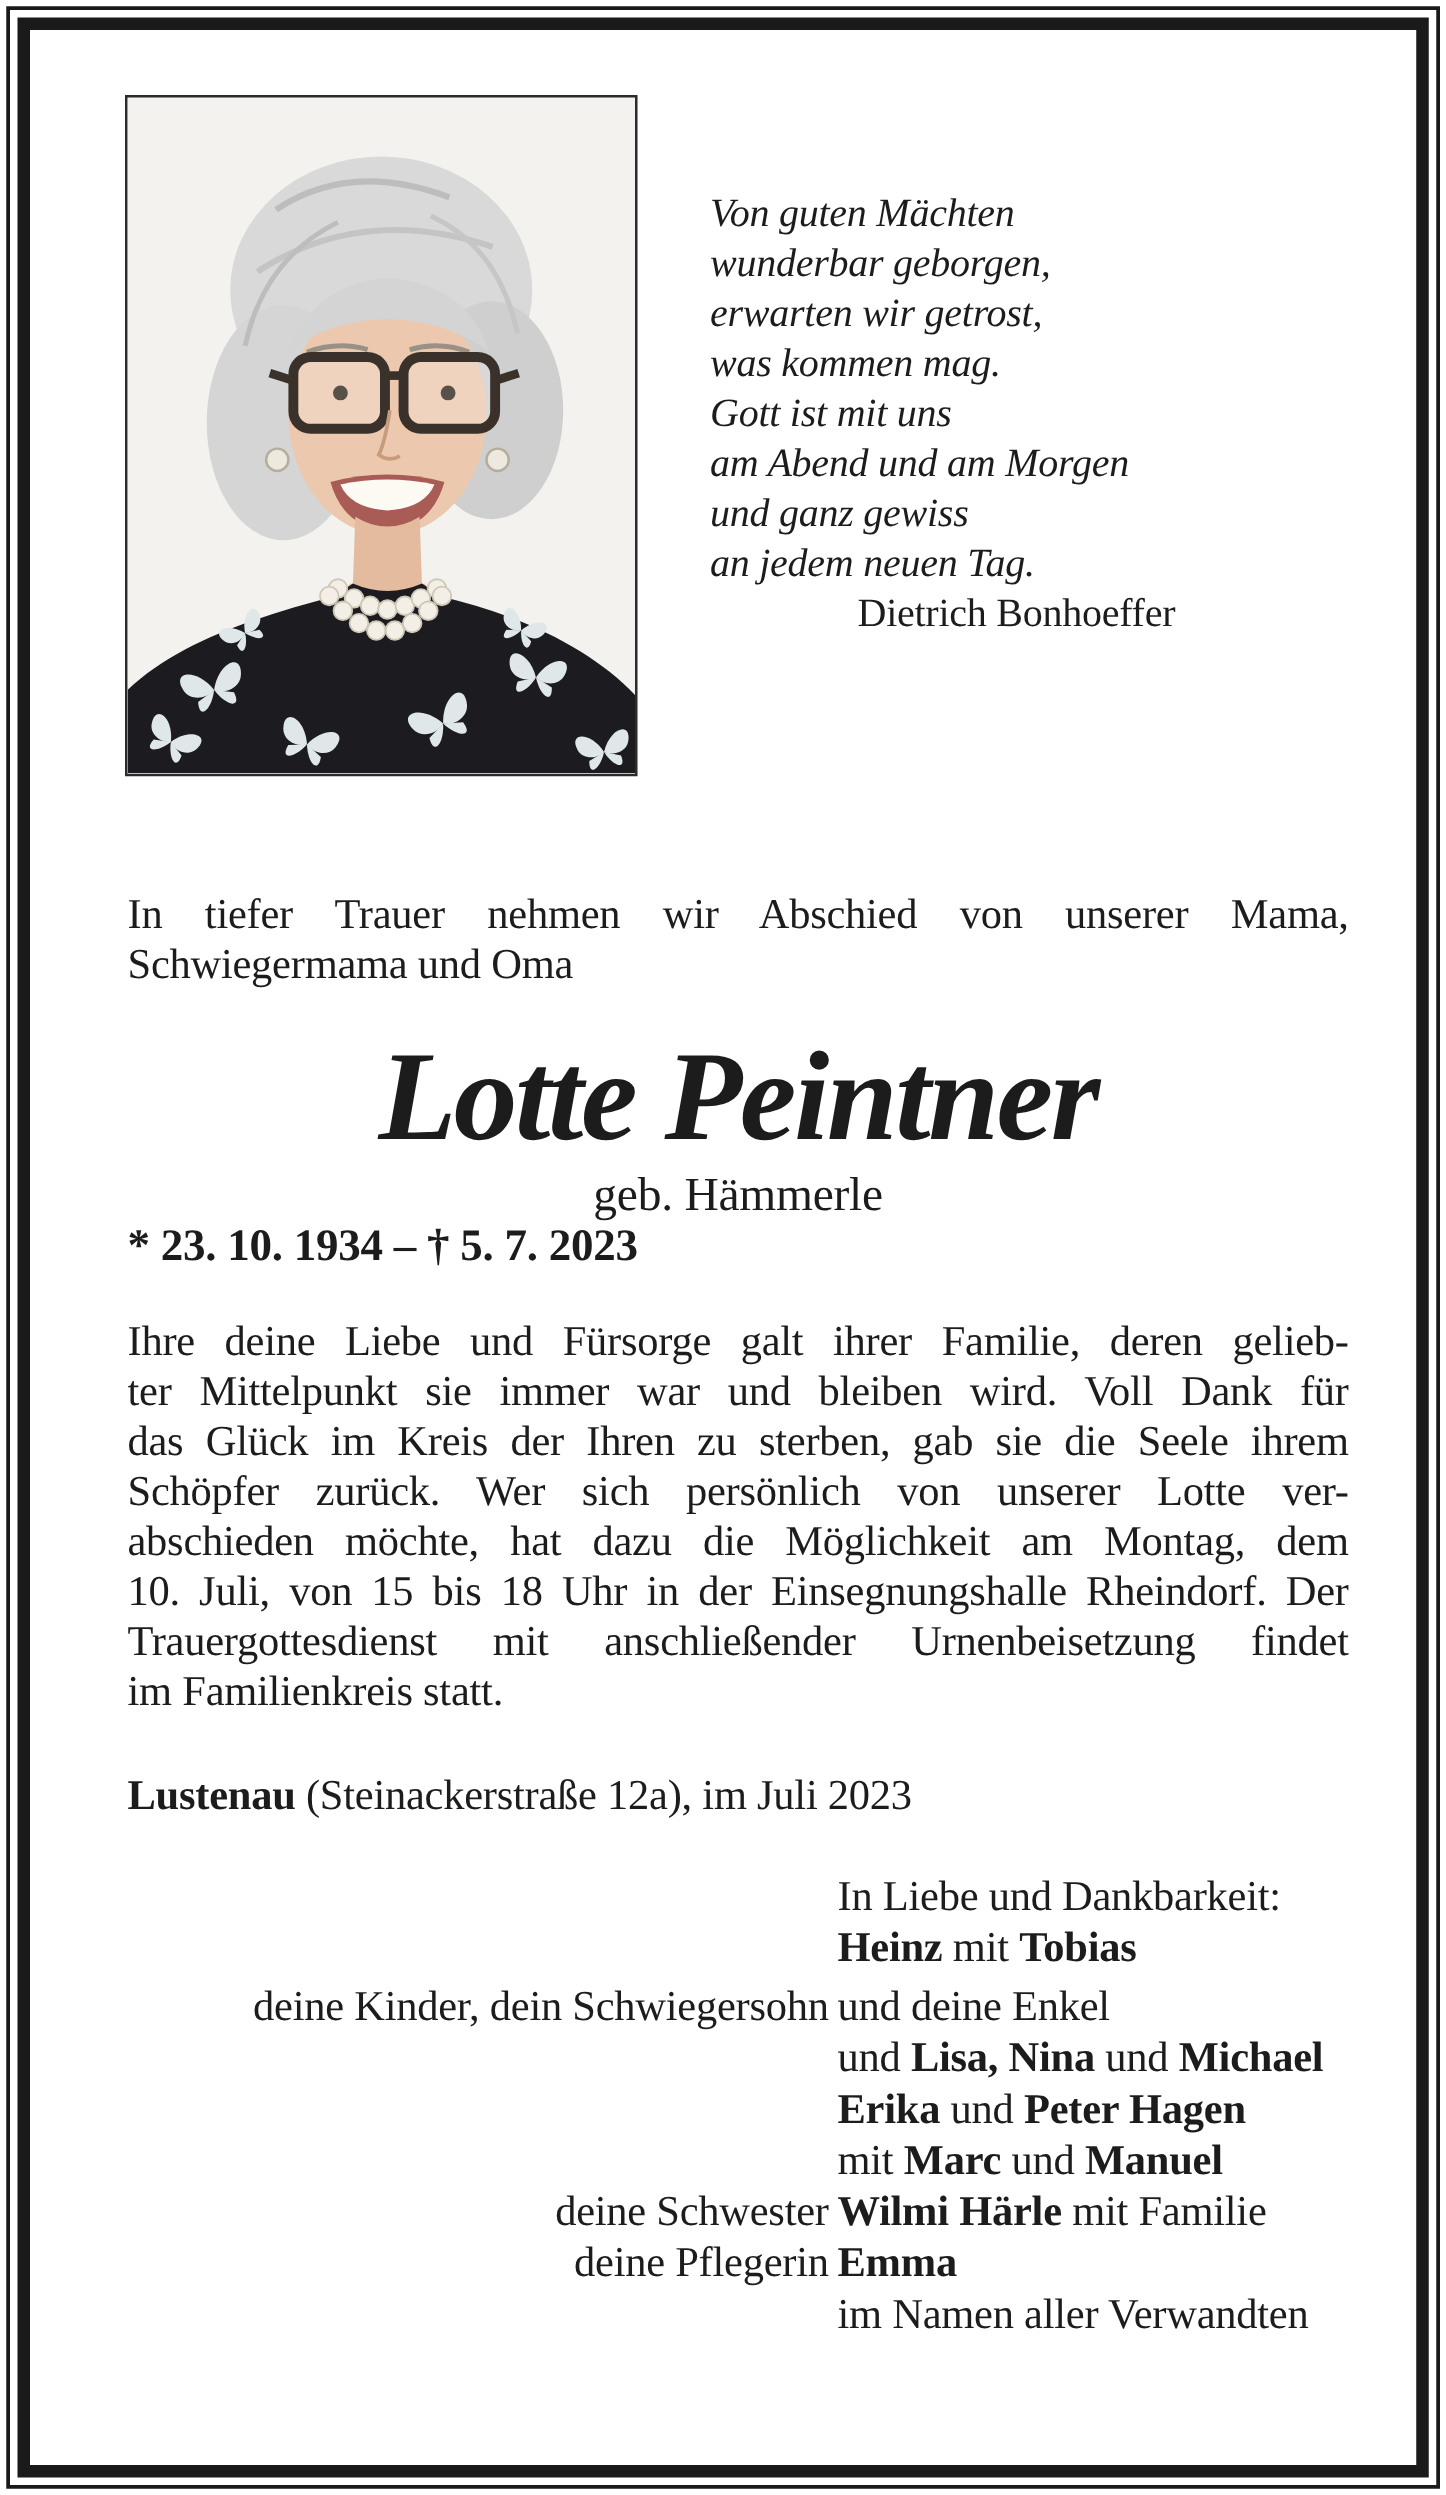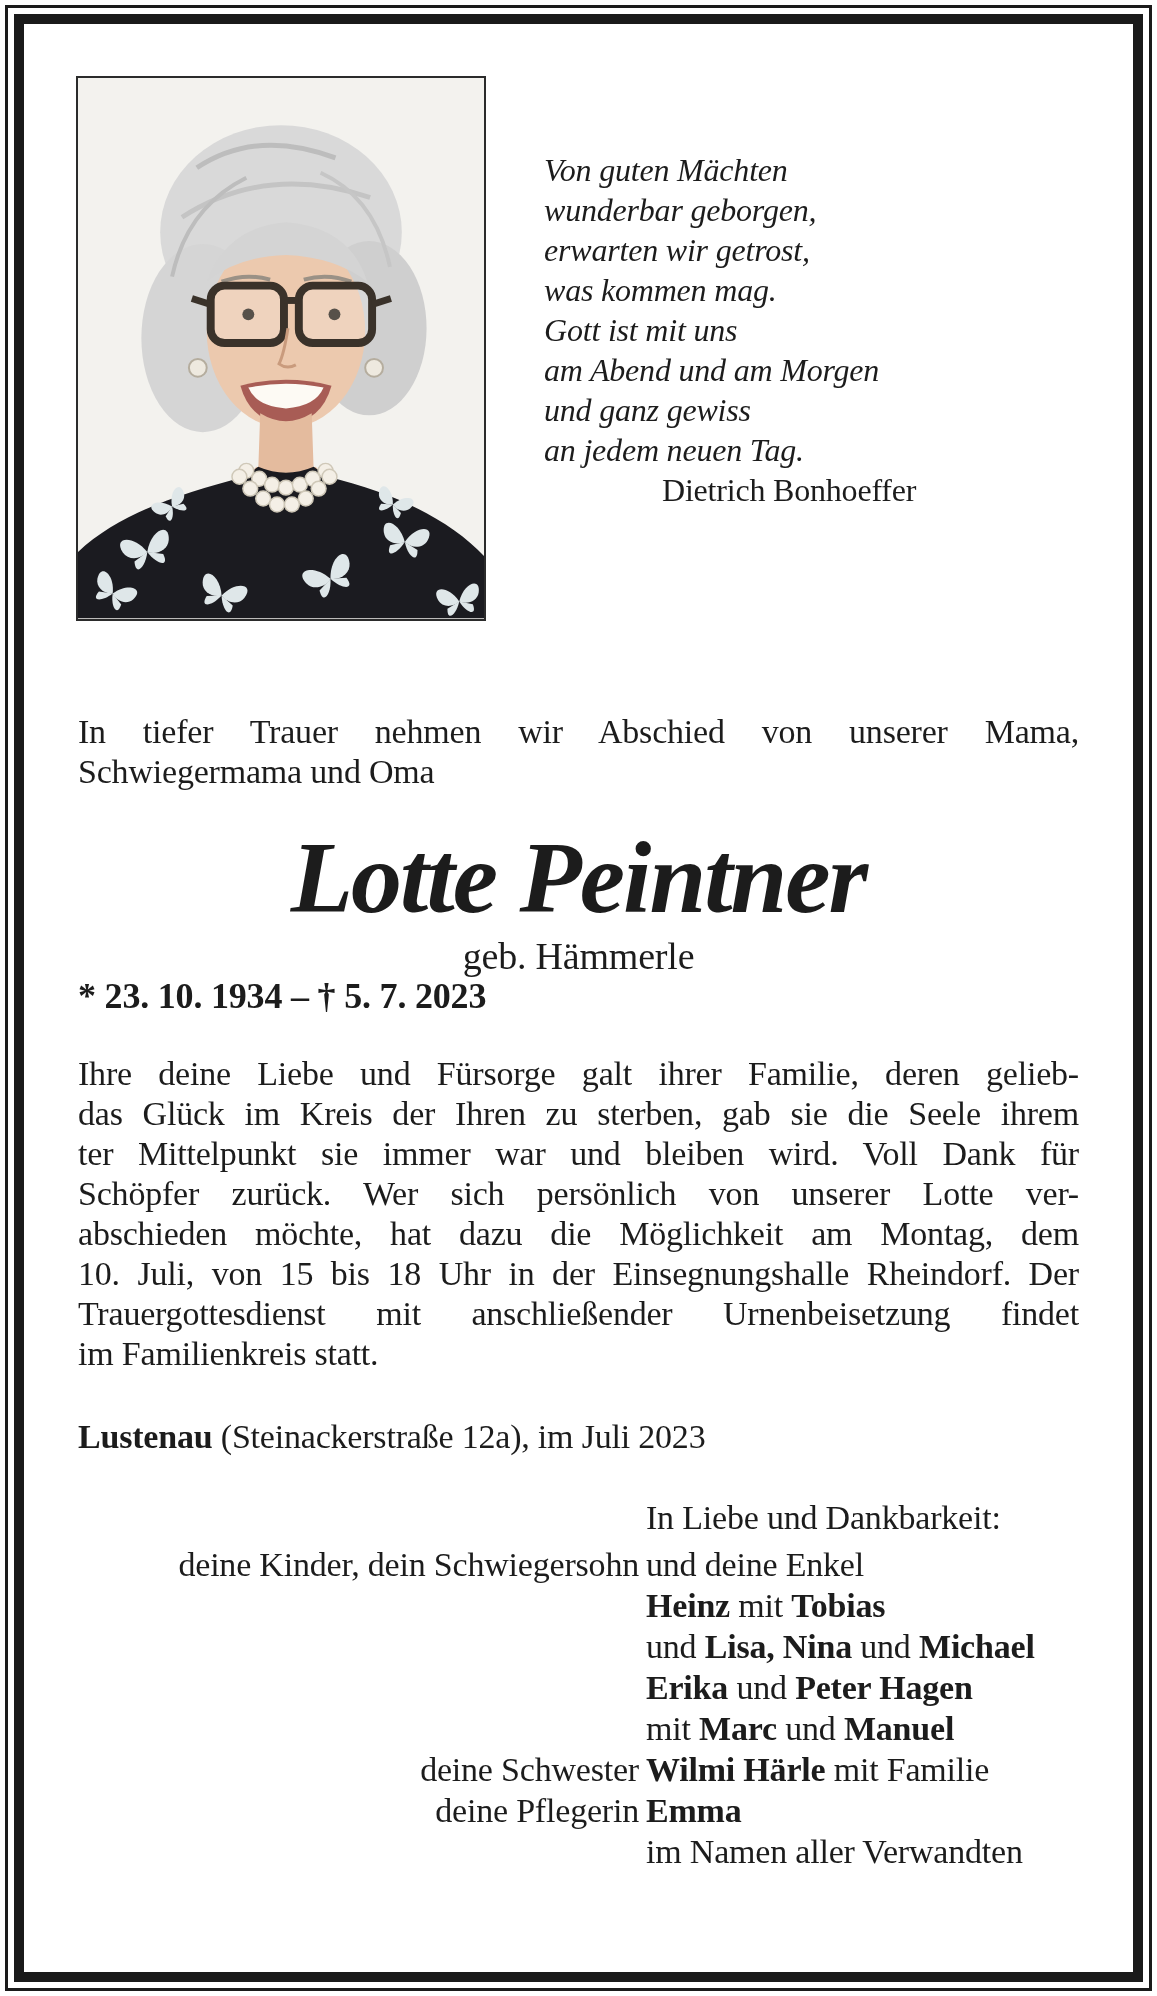--- a/index.html
+++ b/index.html
@@ -3,21 +3,21 @@
 <meta charset="utf-8">
 <style>
   html,body{margin:0;padding:0;background:#ffffff;}
   body{
     width:1157px;height:1996px;position:relative;overflow:hidden;
     font-family:"Liberation Serif","DejaVu Serif",serif;
     color:#1c1c1c;
   }
   .frame-outer{position:absolute;inset:5px;border:3px solid #1a1a1a;}
   .frame-inner{position:absolute;inset:6px;border:10px solid #1a1a1a;background:#ffffff;}
-  .content{position:absolute;inset:0;padding:0 54px;font-size:34px;line-height:40px;letter-spacing:-0.2px;}
+  .content{position:absolute;inset:0;padding:0 54px;font-size:34px;line-height:40px;letter-spacing:-0.2px;margin-left:24px;}
 
   
   .top-section{position:relative;margin-top:52px;height:545px;}
   .photo{
     position:absolute;left:-2px;top:0;width:410px;height:545px;
     border:2px solid #2b2b2b;box-sizing:border-box;background:#f3f2ee;overflow:hidden;
   }
   .photo svg{display:block;width:100%;height:100%;}
   .poem{position:absolute;left:466px;top:74px;font-style:italic;font-size:32px;line-height:40px;white-space:nowrap;}
   .poem-author{font-style:normal;padding-left:118px;}
@@ -152,37 +152,37 @@
         <div class="jline">In tiefer Trauer nehmen wir Abschied von unserer Mama,</div>
         <div>Schwiegermama und Oma</div>
       </div>
 
       <div class="name">Lotte Peintner</div>
       <div class="maiden">geb. Hämmerle</div>
       <div class="dates">* 23. 10. 1934 – † 5. 7. 2023</div>
 
       <div class="obituary">
           <div class="jline">Ihre deine Liebe und Fürsorge galt ihrer Familie, deren gelieb-</div>
+          <div class="jline">ter Mittelpunkt sie immer war und bleiben wird. Voll Dank für</div>
           <div class="jline">das Glück im Kreis der Ihren zu sterben, gab sie die Seele ihrem</div>
-          <div class="jline">ter Mittelpunkt sie immer war und bleiben wird. Voll Dank für</div>
           <div class="jline">Schöpfer zurück. Wer sich persönlich von unserer Lotte ver-</div>
           <div class="jline">abschieden möchte, hat dazu die Möglichkeit am Montag, dem</div>
           <div class="jline">10. Juli, von 15 bis 18 Uhr in der Einsegnungshalle Rheindorf. Der</div>
           <div class="jline">Trauergottesdienst mit anschließender Urnenbeisetzung findet</div>
           <div class="jline last">im Familienkreis statt.</div>
         </div>
 
       <div class="place-line">
         <span class="b">Lustenau</span><span> (Steinackerstraße 12a), im Juli 2023</span>
       </div>
 
       <div class="closing">
           <div class="closing-line"><span class="closing-prefix"></span><span>In Liebe und Dankbarkeit:</span></div>
+          <div class="closing-line"><span class="closing-prefix"></span><span class="b">Heinz</span><span> mit </span><span class="b">Tobias</span></div>
           <div class="closing-line gap"><span class="closing-prefix">deine Kinder, dein Schwiegersohn</span><span>und deine Enkel</span></div>
-          <div class="closing-line"><span class="closing-prefix"></span><span class="b">Heinz</span><span> mit </span><span class="b">Tobias</span></div>
           <div class="closing-line"><span class="closing-prefix"></span><span>und </span><span class="b">Lisa, Nina</span><span> und </span><span class="b">Michael</span></div>
           <div class="closing-line"><span class="closing-prefix"></span><span class="b">Erika</span><span> und </span><span class="b">Peter Hagen</span></div>
           <div class="closing-line"><span class="closing-prefix"></span><span>mit </span><span class="b">Marc</span><span> und </span><span class="b">Manuel</span></div>
           <div class="closing-line"><span class="closing-prefix">deine Schwester</span><span class="b">Wilmi Härle</span><span> mit Familie</span></div>
           <div class="closing-line"><span class="closing-prefix">deine Pflegerin</span><span class="b">Emma</span></div>
           <div class="closing-line"><span class="closing-prefix"></span><span>im Namen aller Verwandten</span></div>
         </div>
 
     </div>
   </div>

